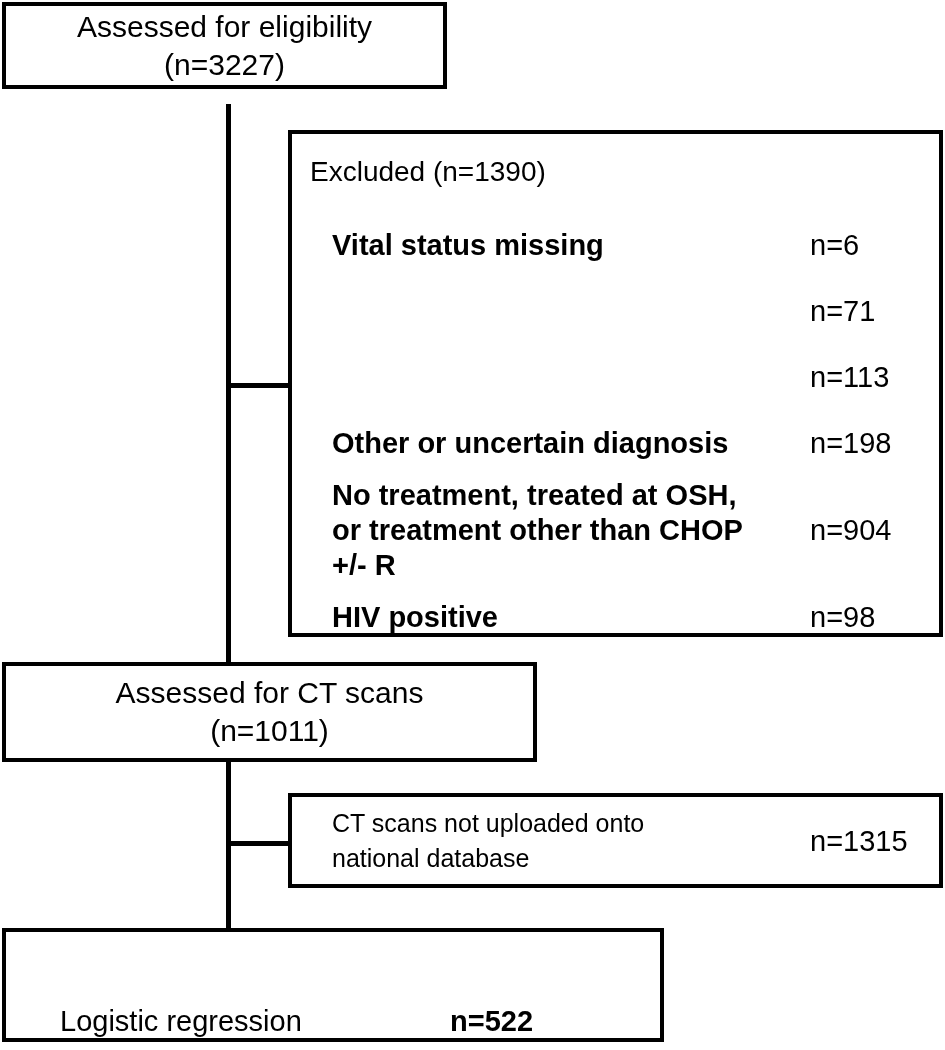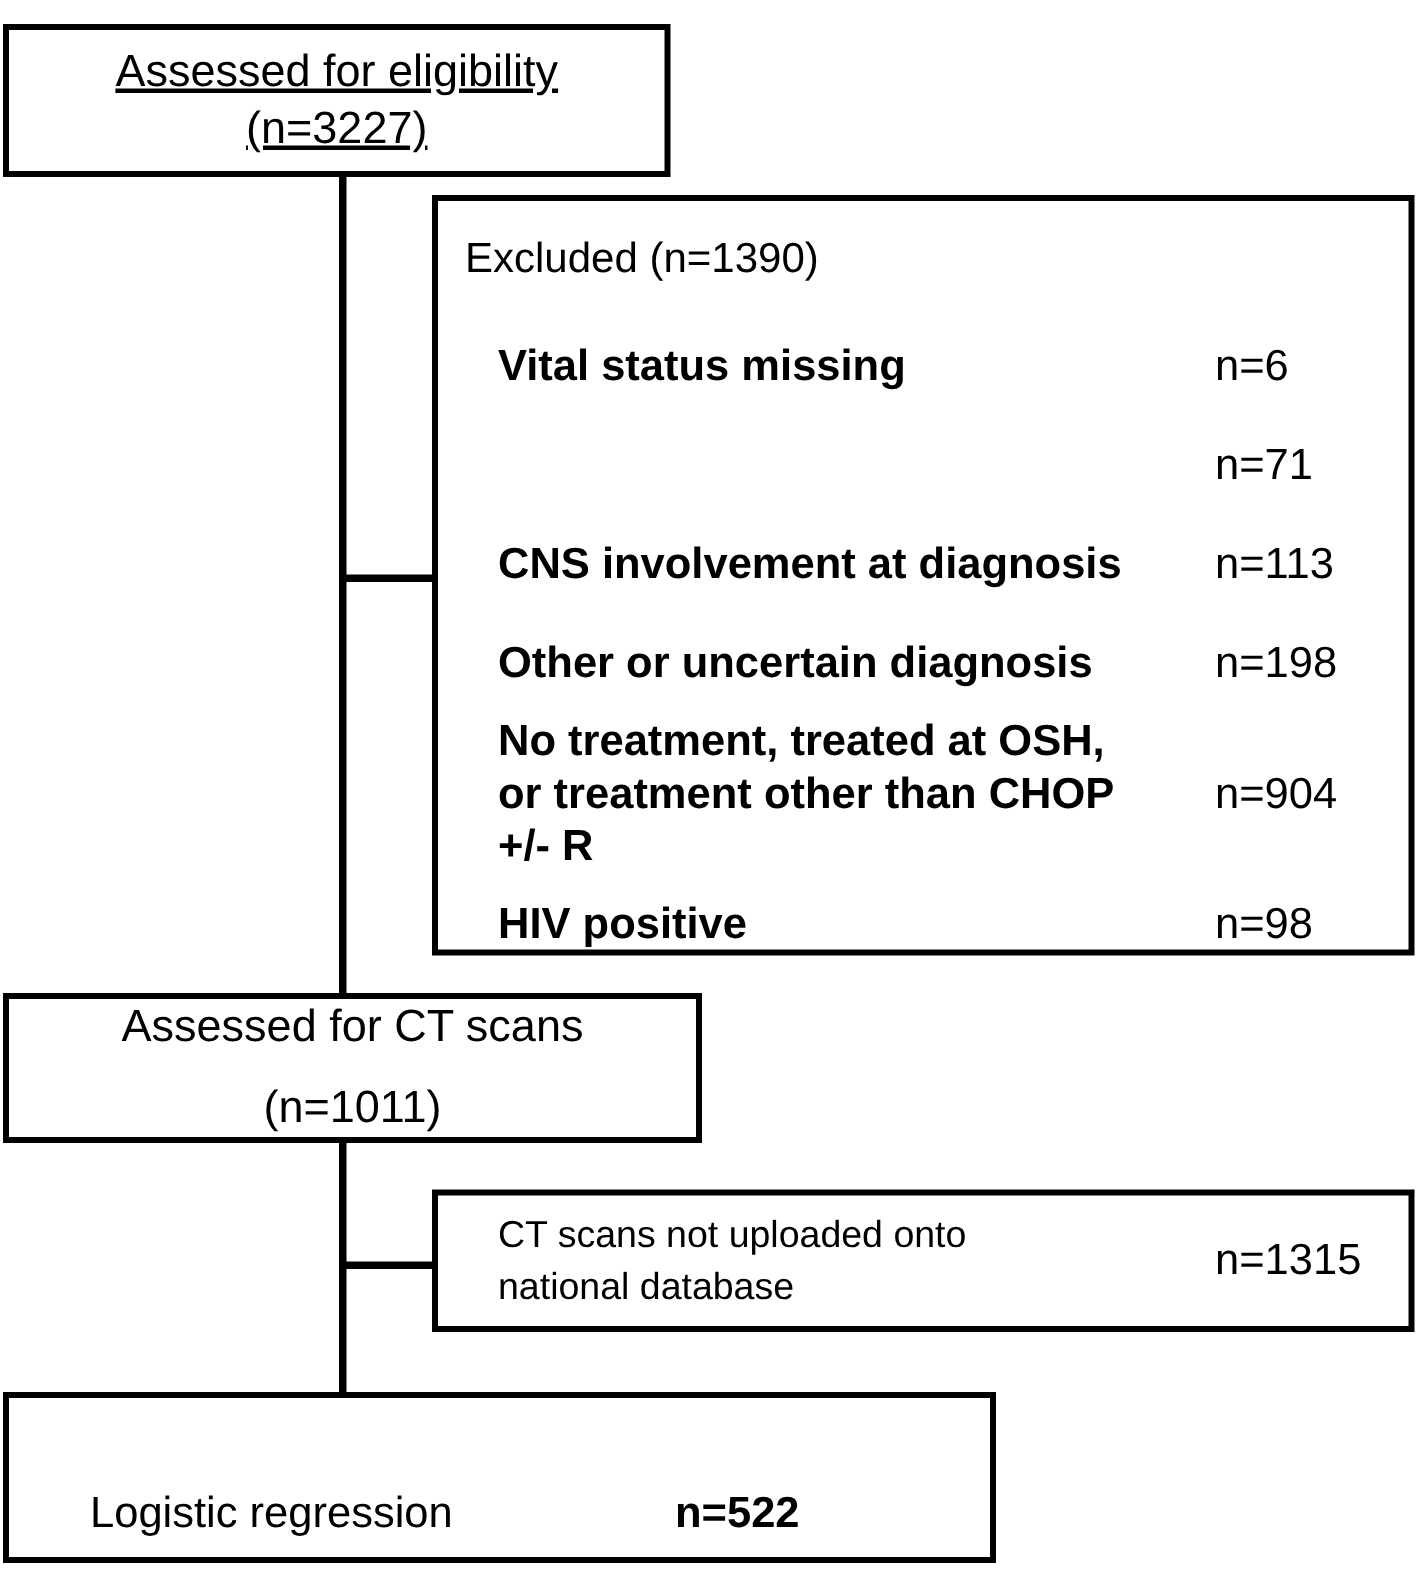--- a/index.html
+++ b/index.html
@@ -35,21 +35,21 @@
     justify-content: center;
   }
   .centered-box .ln {
     font-size: 30px;
     line-height: 38px;
     white-space: nowrap;
   }
 
   
   #box-eligibility {
-    left: 2px; top: 16px; width: 445px; height: 102px; text-decoration: underline;
+    left: 2px; top: 2px; width: 445px; height: 87px;
   }
 
   
   #box-excluded {
     left: 288px; top: 130px; width: 655px; height: 507px;
   }
   #excluded-title {
     position: absolute;
     left: 18px; top: 20px;
     font-size: 28px;
@@ -82,21 +82,21 @@
     left: 478px;
     top: 50%;
     transform: translateY(-50%);
     font-size: 29px;
     line-height: 35px;
     white-space: nowrap;
   }
 
   
   #box-ct-assessed {
-    left: 2px; top: 662px; width: 466px; height: 100px; justify-content: space-between;
+    left: 2px; top: 662px; width: 535px; height: 100px;
   }
 
   
   #box-ct-excluded {
     left: 288px; top: 793px; width: 655px; height: 95px;
   }
   #ct-excluded-label {
     position: absolute;
     left: 40px;
     top: 50%;
@@ -121,21 +121,21 @@
   }
   #final-title {
     position: absolute;
     left: 14px; top: 14px;
     font-size: 29px;
     line-height: 35px;
     white-space: nowrap;
   }
   #final-row {
     position: absolute;
-    left: 14px; top: 58px; right: 10px;
+    left: 14px; top: 70px; right: 10px;
     height: 40px;
   }
   #final-row-label {
     position: absolute;
     left: 40px; top: 0;
     font-size: 29px;
     line-height: 38px;
     white-space: nowrap;
   }
   #final-row-n {
@@ -179,21 +179,20 @@
       <div class="ex-row">
         <span class="ex-label">Vital status missing</span>
         <span class="ex-n">n=6</span>
       </div>
 
       <div class="ex-row">
         <span class="ex-n">n=71</span>
       </div>
 
       <div class="ex-row">
-        <span class="ex-label">CNS involvement at diagnosis</span>
         <span class="ex-n">n=113</span>
       </div>
 
       <div class="ex-row">
         <span class="ex-label">Other or uncertain diagnosis</span>
         <span class="ex-n">n=198</span>
       </div>
 
       <div class="ex-row tall">
         <span class="ex-label">No treatment, treated at OSH,

